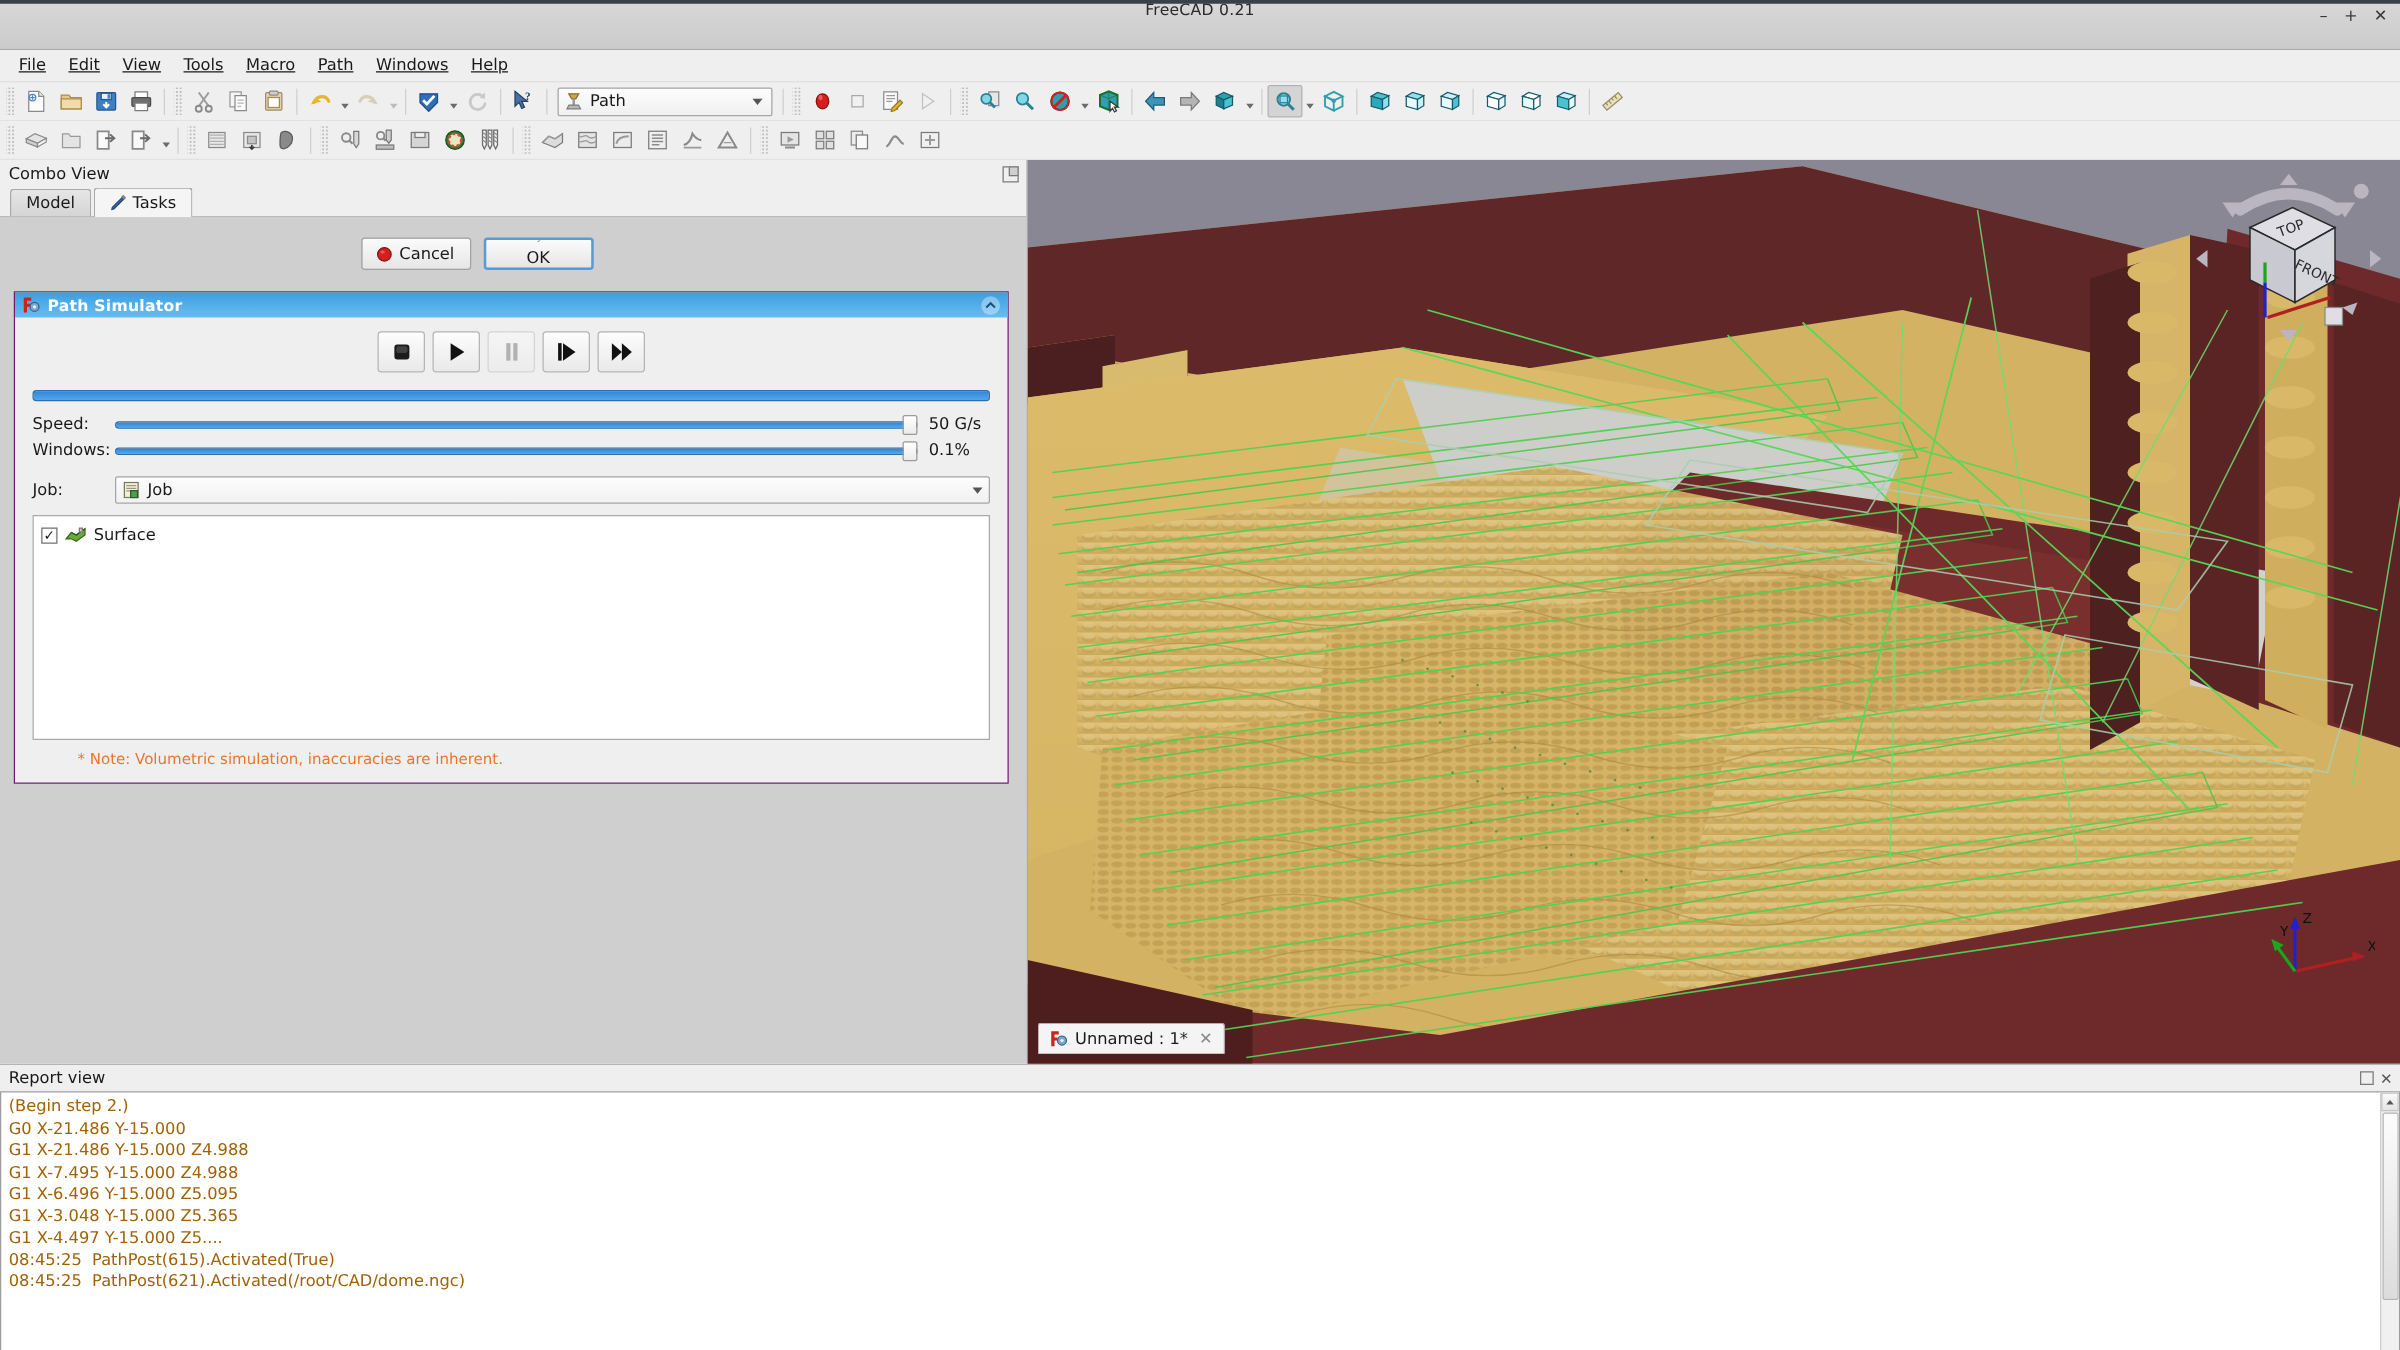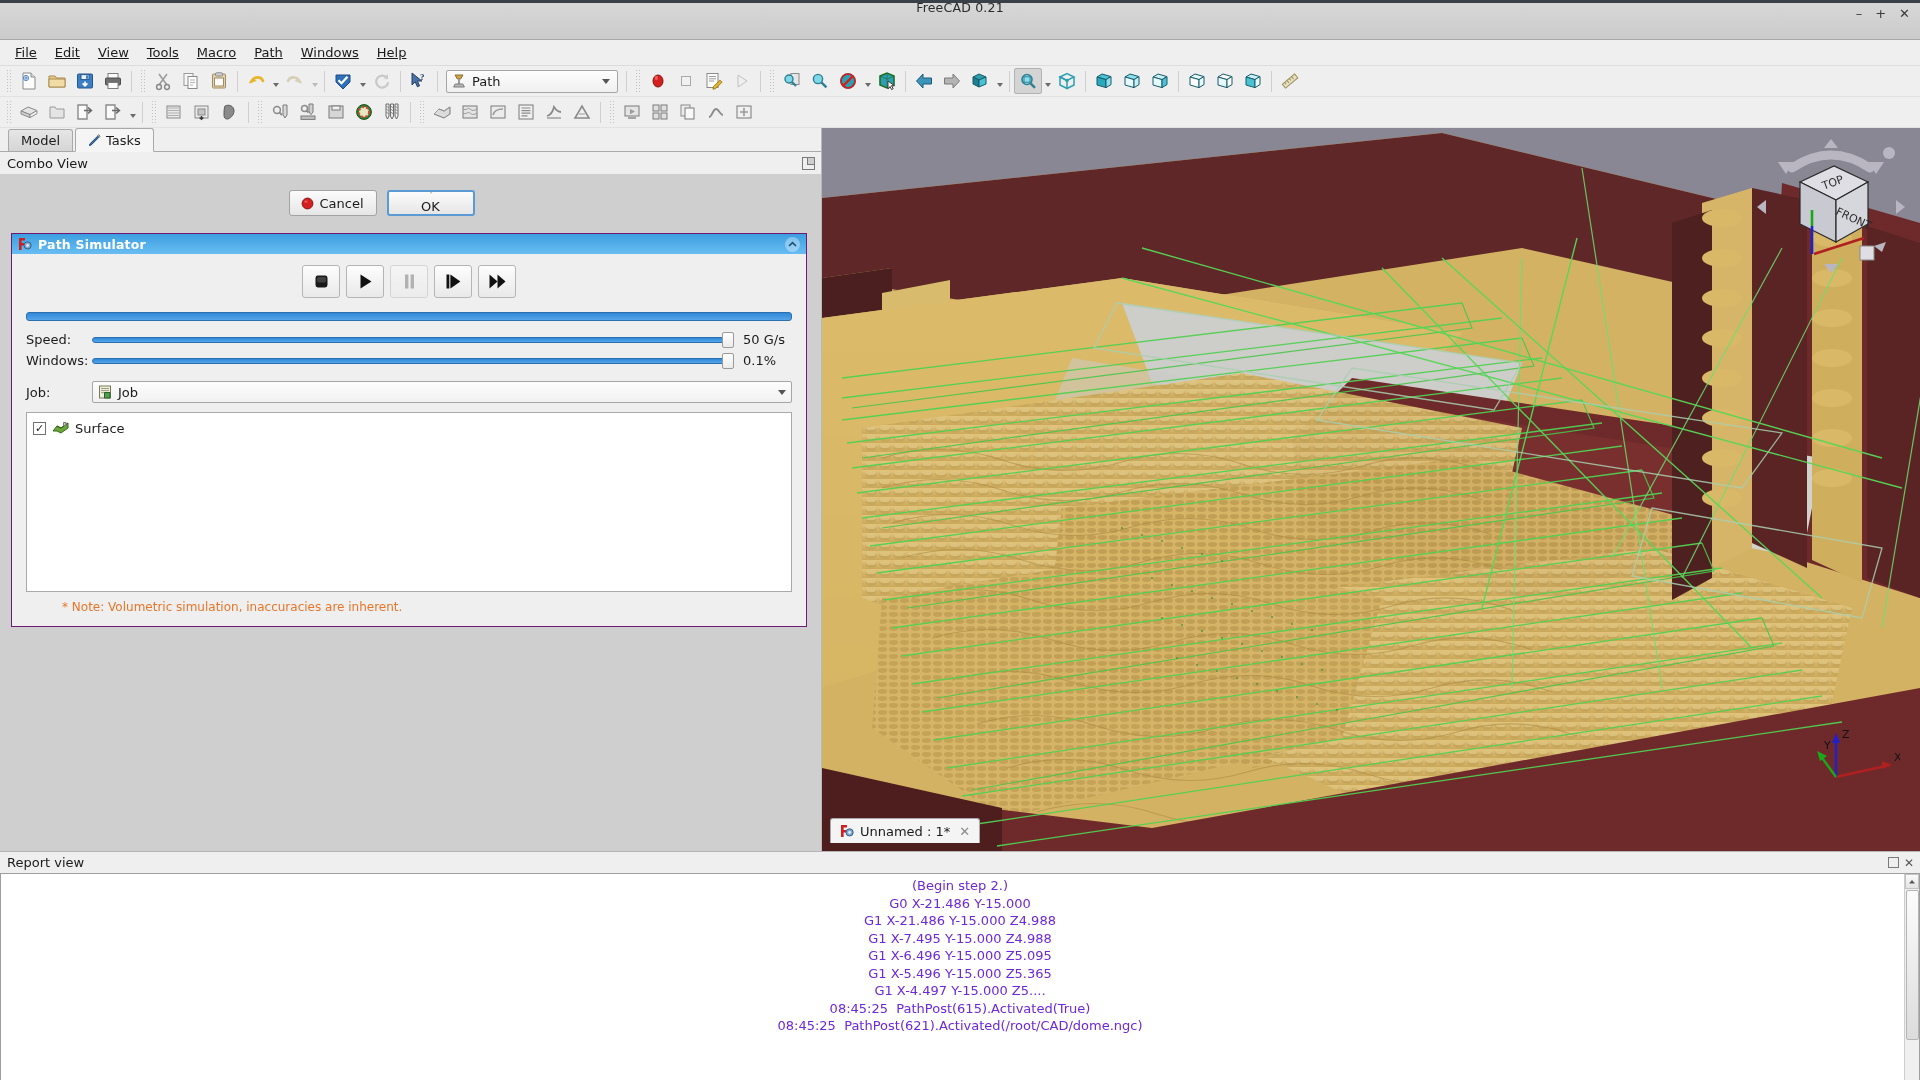--- a/index.html
+++ b/index.html
@@ -126,21 +126,21 @@
   
   #reportpane { height:270px; width:100%; background:#efefef; border-top:1px solid #b4b4b4;
     display:flex; flex-direction:column;}
   #rv-header { height:21px; display:flex; align-items:center; padding:0 6px 0 7px; justify-content:space-between;}
   #rv-header .rv-title { font-size:13px;}
   #rv-header .rv-ctrls { display:flex; gap:5px; align-items:center;}
   .rv-ic { width:11px;height:11px;border:1px solid #7a7a7a; cursor:pointer;}
   .rv-x { font-size:12px;color:#555;cursor:pointer;line-height:1;}
   #rv-body { flex:1; background:#fff; border:1px solid #9e9e9e; margin:0; position:relative; overflow:hidden;}
   #rv-lines { padding:3px 6px; }
-  .rline { font-size:13px; line-height:17.5px; white-space:pre; color:#6d28d9;text-align:center;}
+  .rline { font-size:13px; line-height:17.5px; white-space:pre; color:#a16207;}
   #rv-scroll { position:absolute; right:0; top:0; width:15px; height:100%;
     background:#f0f0f0; border-left:1px solid #cdcdcd; display:flex; flex-direction:column; justify-content:space-between;}
   .sc-arrow { height:15px; display:flex; align-items:center; justify-content:center; cursor:pointer;
     background:linear-gradient(#fafafa,#e4e4e4); border:1px solid #c3c3c3;}
   .sc-thumb { position:absolute; top:16px; left:1px; width:13px; height:150px; border-radius:2px;
     background:linear-gradient(#fcfcfc,#dcdcdc); border:1px solid #b4b4b4; cursor:pointer;}
 </style>
 </head>
 <body>
 
@@ -581,35 +581,35 @@
     <svg width="20" height="20" viewBox="0 0 20 20">
         <rect x="3" y="4" width="14" height="12" fill="#f0f0f0" stroke="#7a7a7a"></rect>
         <path d="M6 10h8M10 6v8" stroke="#9a9a9a" stroke-width="1.6"></path>
       </svg>
   </div>
 </div>
 
 <div id="main">
 
   <div id="comboview">
+    <div id="cv-header">
+      <span class="cv-title">Combo View</span>
+      <span class="pin-ico"></span>
+    </div>
     <div id="cv-tabs">
       <div class="cvtab">
         <span>Model</span>
       </div>
       <div class="cvtab active">
         <svg width="13" height="13" viewBox="0 0 13 13">
             <path d="M1.5 11.5l1.6-.4 7.6-7.6-1.2-1.2-7.6 7.6z" fill="#3a6fa8" stroke="#244a73"></path>
             <path d="M9.6 1.6l1.6 1.6 1-1-1.6-1.6z" fill="#c0c0c0" stroke="#7a7a7a"></path>
           </svg>
         <span>Tasks</span>
       </div>
-    </div>
-    <div id="cv-header">
-      <span class="cv-title">Combo View</span>
-      <span class="pin-ico"></span>
     </div>
 
     <div id="taskarea">
       <div id="okrow">
         <div class="dlgbtn">
           <svg width="13" height="13" viewBox="0 0 13 13">
               <circle cx="6.5" cy="6.5" r="5.4" fill="#d42020" stroke="#8c1010"></circle>
               <ellipse cx="5" cy="4.6" rx="1.8" ry="1.2" fill="#ff8c8c" opacity=".5"></ellipse>
             </svg>
           <span>Cancel</span>
@@ -963,21 +963,21 @@
       <span class="rv-x">✕</span>
     </span>
   </div>
   <div id="rv-body">
     <div id="rv-lines">
       <div class="rline">(Begin step 2.)</div>
       <div class="rline">G0 X-21.486 Y-15.000</div>
       <div class="rline">G1 X-21.486 Y-15.000 Z4.988</div>
       <div class="rline">G1 X-7.495 Y-15.000 Z4.988</div>
       <div class="rline">G1 X-6.496 Y-15.000 Z5.095</div>
-      <div class="rline">G1 X-5.496 Y-15.000 Z5.365</div>
+      <div class="rline">G1 X-3.048 Y-15.000 Z5.365</div>
       <div class="rline">G1 X-4.497 Y-15.000 Z5....</div>
       <div class="rline">08:45:25  PathPost(615).Activated(True)</div>
       <div class="rline">08:45:25  PathPost(621).Activated(/root/CAD/dome.ngc)</div>
     </div>
     <div id="rv-scroll">
       <div class="sc-arrow">
         <svg width="8" height="8" viewBox="0 0 8 8">
             <path d="M1 5.6L4 2l3 3.6z" fill="#555"></path>
           </svg>
       </div>

